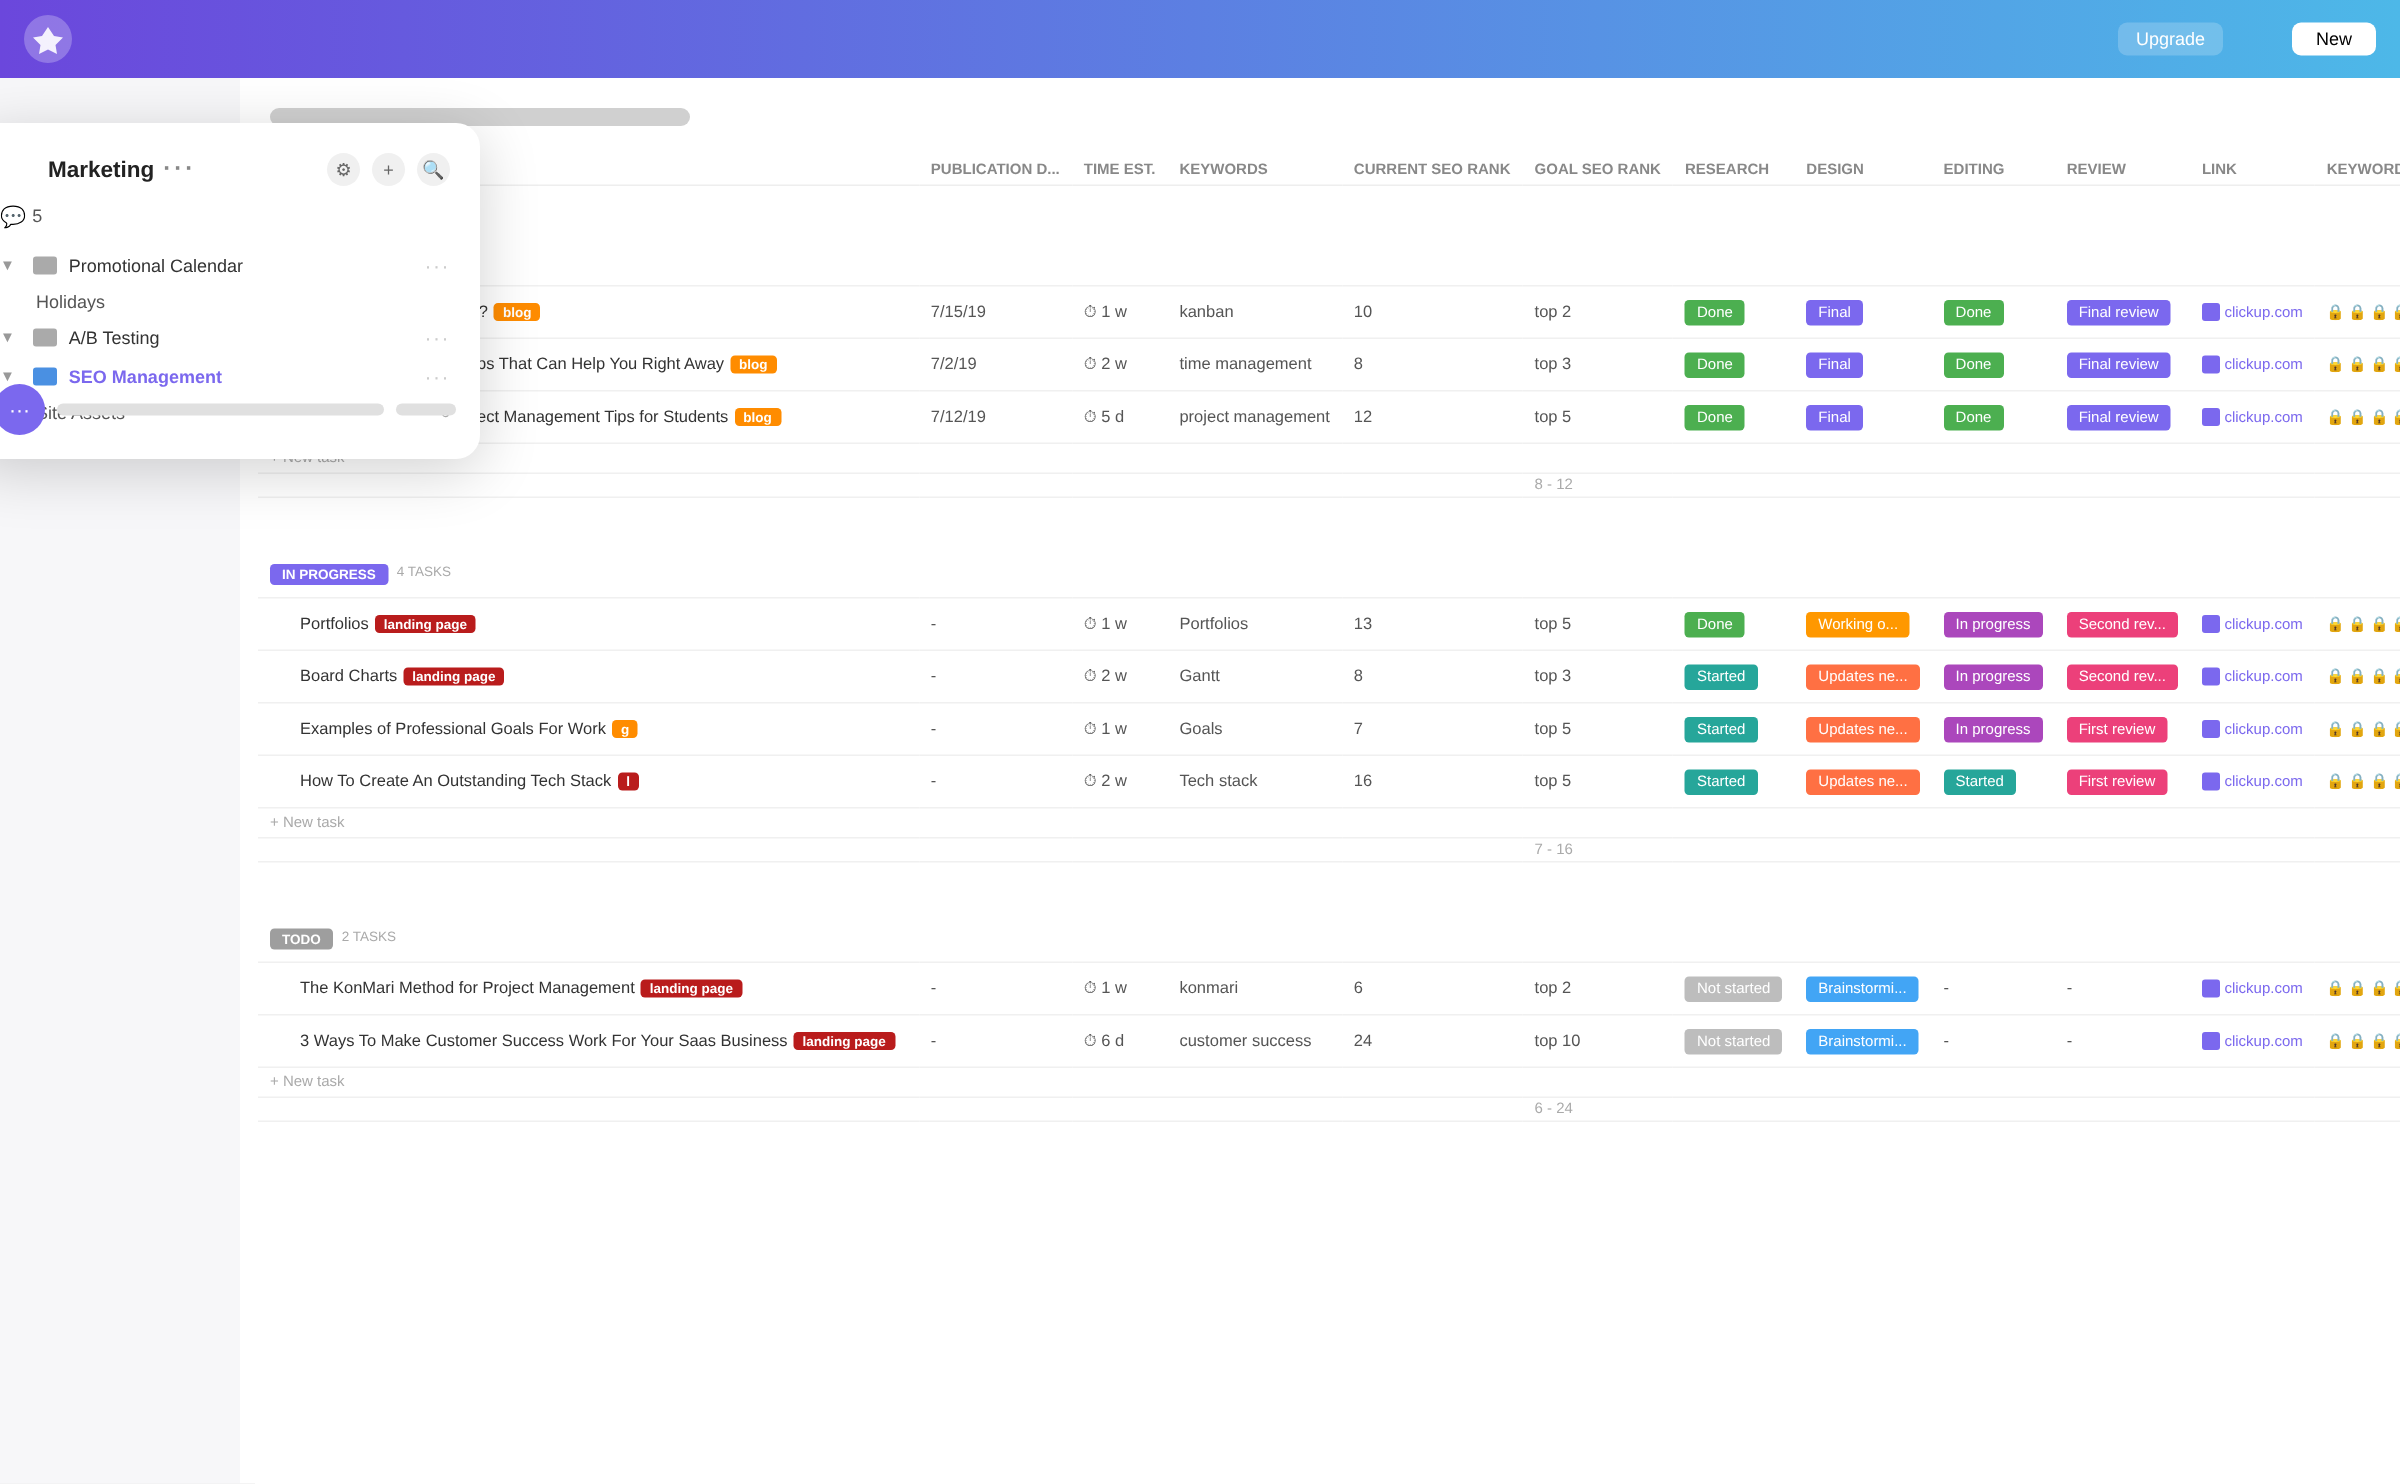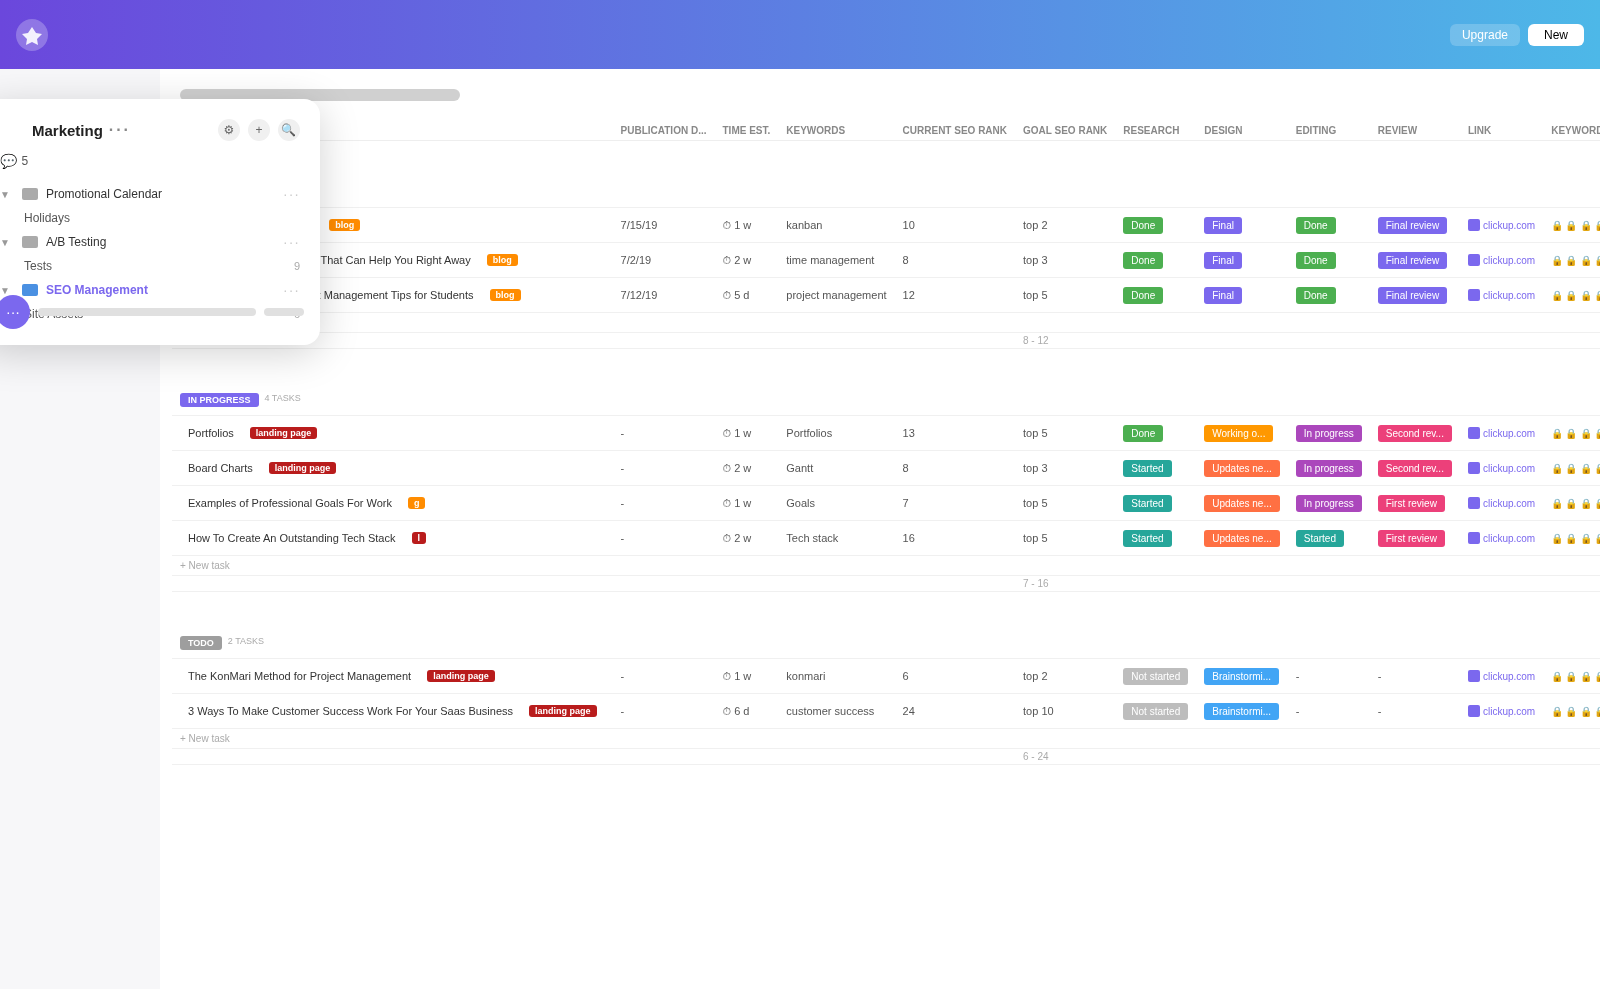--- a/index.html
+++ b/index.html
@@ -9,25 +9,26 @@
       width: 1600px;
       height: 989px;
       overflow: hidden;
       display: flex;
       flex-direction: column;
     }
 
     
     .topbar {
       background: linear-gradient(90deg, #6b47dc 0%, #4db8e8 100%);
-      height: 69px;
+      height: 52px;
       display: flex;
       align-items: center;
       padding: 0 16px;
       flex-shrink: 0;
+      gap: 38px;
     }
     .topbar-logo {
       width: 32px;
       height: 32px;
       background: rgba(255,255,255,0.25);
       border-radius: 50%;
       display: flex;
       align-items: center;
       justify-content: center;
       color: white;
@@ -145,23 +146,24 @@
       text-transform: uppercase;
     }
 
     .task-table tbody tr {
       border-bottom: 1px solid #f0f0f0;
     }
 
     .task-name-cell {
       display: flex;
       align-items: center;
-      gap: 16px;
+      gap: 4px;
       padding: 6px 8px;
       min-width: 240px;
+      margin-left: 12px;
     }
     .task-name-text {
       color: #333;
       font-size: 11px;
     }
     .tag {
       display: inline-block;
       padding: 1px 6px;
       border-radius: 3px;
       font-size: 9px;
@@ -810,26 +812,20 @@
       </div>
         </div>
         <div class="card-nav-item ">
     <div class="card-nav-left">
       <span class="nav-expand">▼</span>
       <span class="folder-icon"></span>
       <span>A/B Testing</span>
     </div>
     <span class="nav-dots">···</span>
   </div>
-        <div class="card-subnav">
-          <div class="card-subnav-item">
-        <span>Tests</span>
-        <span class="nav-count">9</span>
-      </div>
-        </div>
         <div class="card-nav-item active">
     <div class="card-nav-left">
       <span class="nav-expand">▼</span>
       <span class="folder-icon folder-icon-blue"></span>
       <span>SEO Management</span>
     </div>
     <span class="nav-dots">···</span>
   </div>
         <div class="card-subnav">
           <div class="card-subnav-item">

